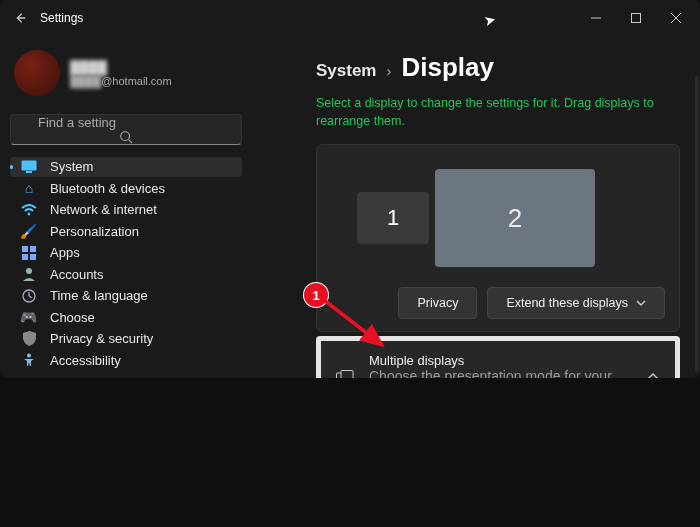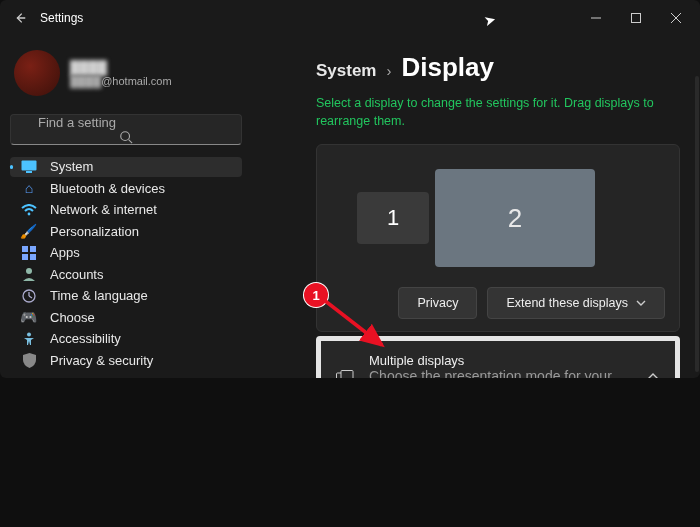--- a/index.html
+++ b/index.html
@@ -166,34 +166,34 @@
             </svg>
           </span>
         <span>Time &amp; language</span>
       </div>
       <div class="navitem">
         <span class="nicon">🎮</span>
         <span>Choose</span>
       </div>
       <div class="navitem">
         <span class="nicon">
+            <svg width="13" height="15" viewBox="0 0 13 15">
+              <path d="M6.5 0 L13 2 V7 Q13 12 6.5 15 Q0 12 0 7 V2 Z" fill="#888"></path>
+            </svg>
+          </span>
+        <span>Privacy &amp; security</span>
+      </div>
+      <div class="navitem">
+        <span class="nicon">
             <svg width="14" height="14" viewBox="0 0 14 14">
               <circle cx="7" cy="2.5" r="2" fill="#7abfe0"></circle>
               <path d="M2 6h10l-3 2v5h-1l-1-4-1 4h-1v-5z" fill="#7abfe0"></path>
             </svg>
           </span>
         <span>Accessibility</span>
-      </div>
-      <div class="navitem">
-        <span class="nicon">
-            <svg width="13" height="15" viewBox="0 0 13 15">
-              <path d="M6.5 0 L13 2 V7 Q13 12 6.5 15 Q0 12 0 7 V2 Z" fill="#888"></path>
-            </svg>
-          </span>
-        <span>Privacy &amp; security</span>
       </div>
     </div>
 
     <div class="main">
       <div class="scrollbar-track"></div>
       <div class="breadcrumb">
         <span class="bc-parent">System</span>
         <span class="bc-sep">›</span>
         <span class="bc-current">Display</span>
       </div>

